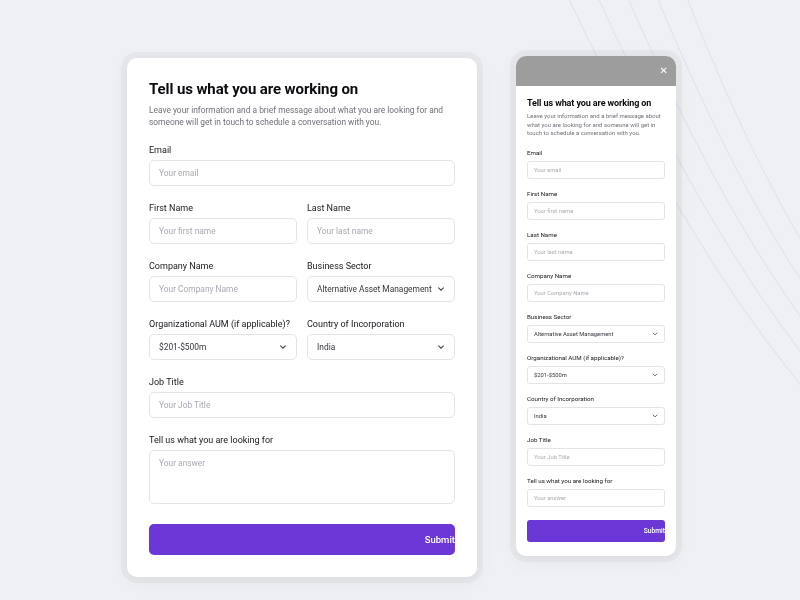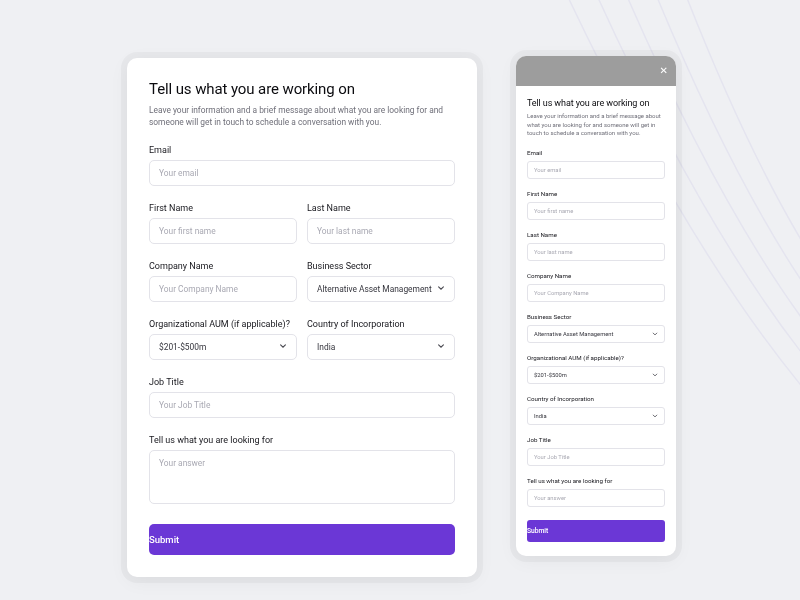--- a/index.html
+++ b/index.html
@@ -6,31 +6,31 @@
 body{width:800px;height:600px;background:#eff0f3;position:relative;overflow:hidden}
 .bg-lines{position:absolute;top:0;right:0;width:260px;height:600px;overflow:hidden;pointer-events:none;opacity:0.4}
 .bg-lines svg{position:absolute;top:-20px;right:-40px}
 .canvas{position:relative;width:800px;height:600px}
 .panel{position:absolute;background:#fff;border-radius:10px;box-shadow:0 0 0 6px rgba(0,0,0,0.03),0 4px 20px rgba(0,0,0,0.05)}
 .panel-desktop{left:127px;top:58px;width:350px;padding:22px 22px}
 .panel-mobile{left:516px;top:56px;width:160px;overflow:hidden}
 .mobile-header{height:30px;background:#9d9d9d;display:flex;justify-content:flex-end;align-items:center;padding-right:8px}
 .mobile-header .close{color:#fff;font-size:10px;line-height:1}
 .mobile-body{padding:12px 11px 14px}
-.title{font-size:15px;font-weight:400;color:#0b0b0f;letter-spacing:-0.1px}
+.title{font-size:15px;font-weight:700;color:#0b0b0f;letter-spacing:-0.1px}
 .subtitle{font-size:8.4px;color:#6f6f79;line-height:1.45;margin-top:6px}
 .field-label{font-size:9px;font-weight:400;color:#17171d;margin-top:14px}
 .panel-desktop .field-label{margin-top:17px}
-.input,.select,.textarea{width:100%;background:#fff;border:1px solid #e3e3e9;border-radius:5px;font-size:8.4px;color:#a9a9b3;padding:7px 9px;margin-top:5px;display:flex;align-items:flex-start;justify-content:space-between}
+.input,.select,.textarea{width:100%;background:#fff;border:1px solid #e3e3e9;border-radius:5px;font-size:8.4px;color:#a9a9b3;padding:7px 9px;margin-top:5px;display:flex;align-items:center;justify-content:space-between}
 .select{color:#36363e}
 .textarea{height:54px;align-items:flex-start}
 .row{display:flex;gap:10px}
 .row>*{flex:1}
 .chevron{width:8px;height:8px}
-.submit{width:100%;margin-top:20px;background:#6b37d6;color:#fff;border:none;border-radius:5px;padding:10px 0;font-size:9.5px;font-weight:500;text-align:left}
+.submit{width:100%;margin-top:20px;background:#6b37d6;color:#fff;border:none;border-radius:5px;padding:10px 0;font-size:9.5px;font-weight:500;text-align:right}
 .panel-mobile .title{font-size:9px}
 .panel-mobile .subtitle{font-size:6px;margin-top:4px}
 .panel-mobile .field-label{font-size:6.2px;margin-top:11px}
 .panel-mobile .input,.panel-mobile .select,.panel-mobile .textarea{font-size:5.8px;padding:5px 6px;margin-top:4px;border-radius:3px}
 .panel-mobile .textarea{height:18px;align-items:center}
 .panel-mobile .submit{font-size:6.7px;padding:7px 0;margin-top:13px;border-radius:3px}
 .panel-mobile .chevron{width:6px;height:6px}
 </style>
 </head>
 <body>

